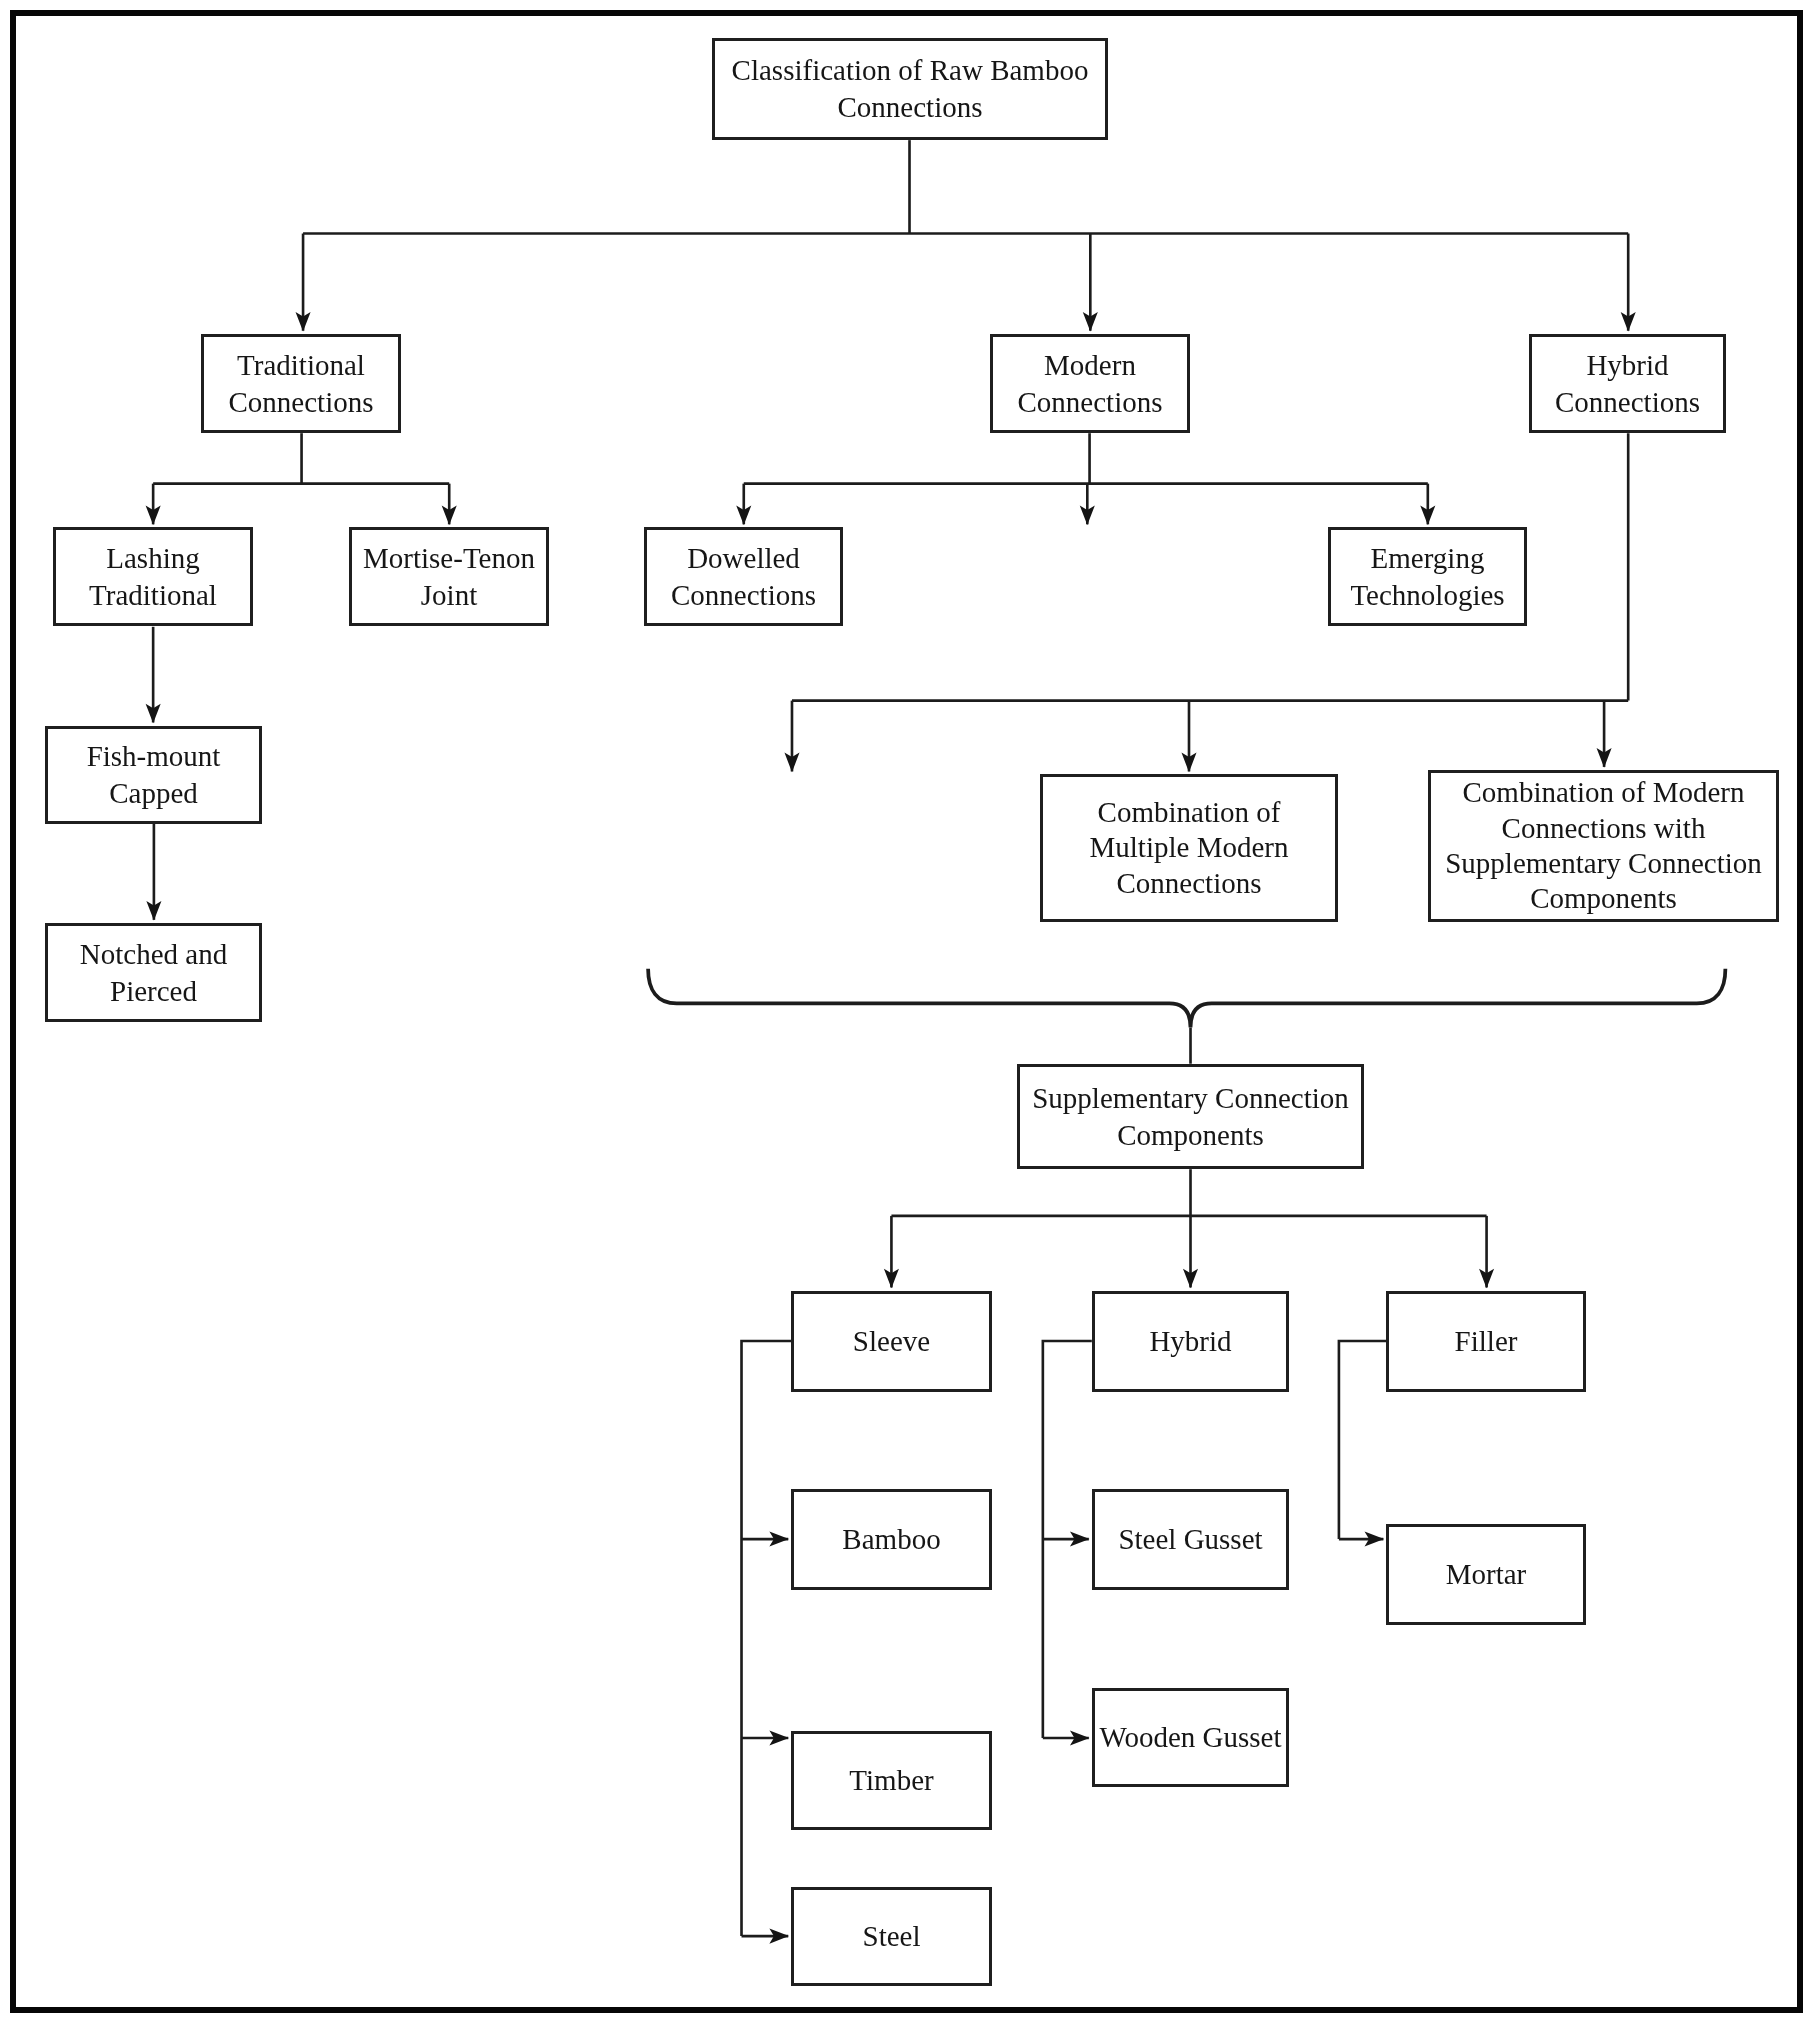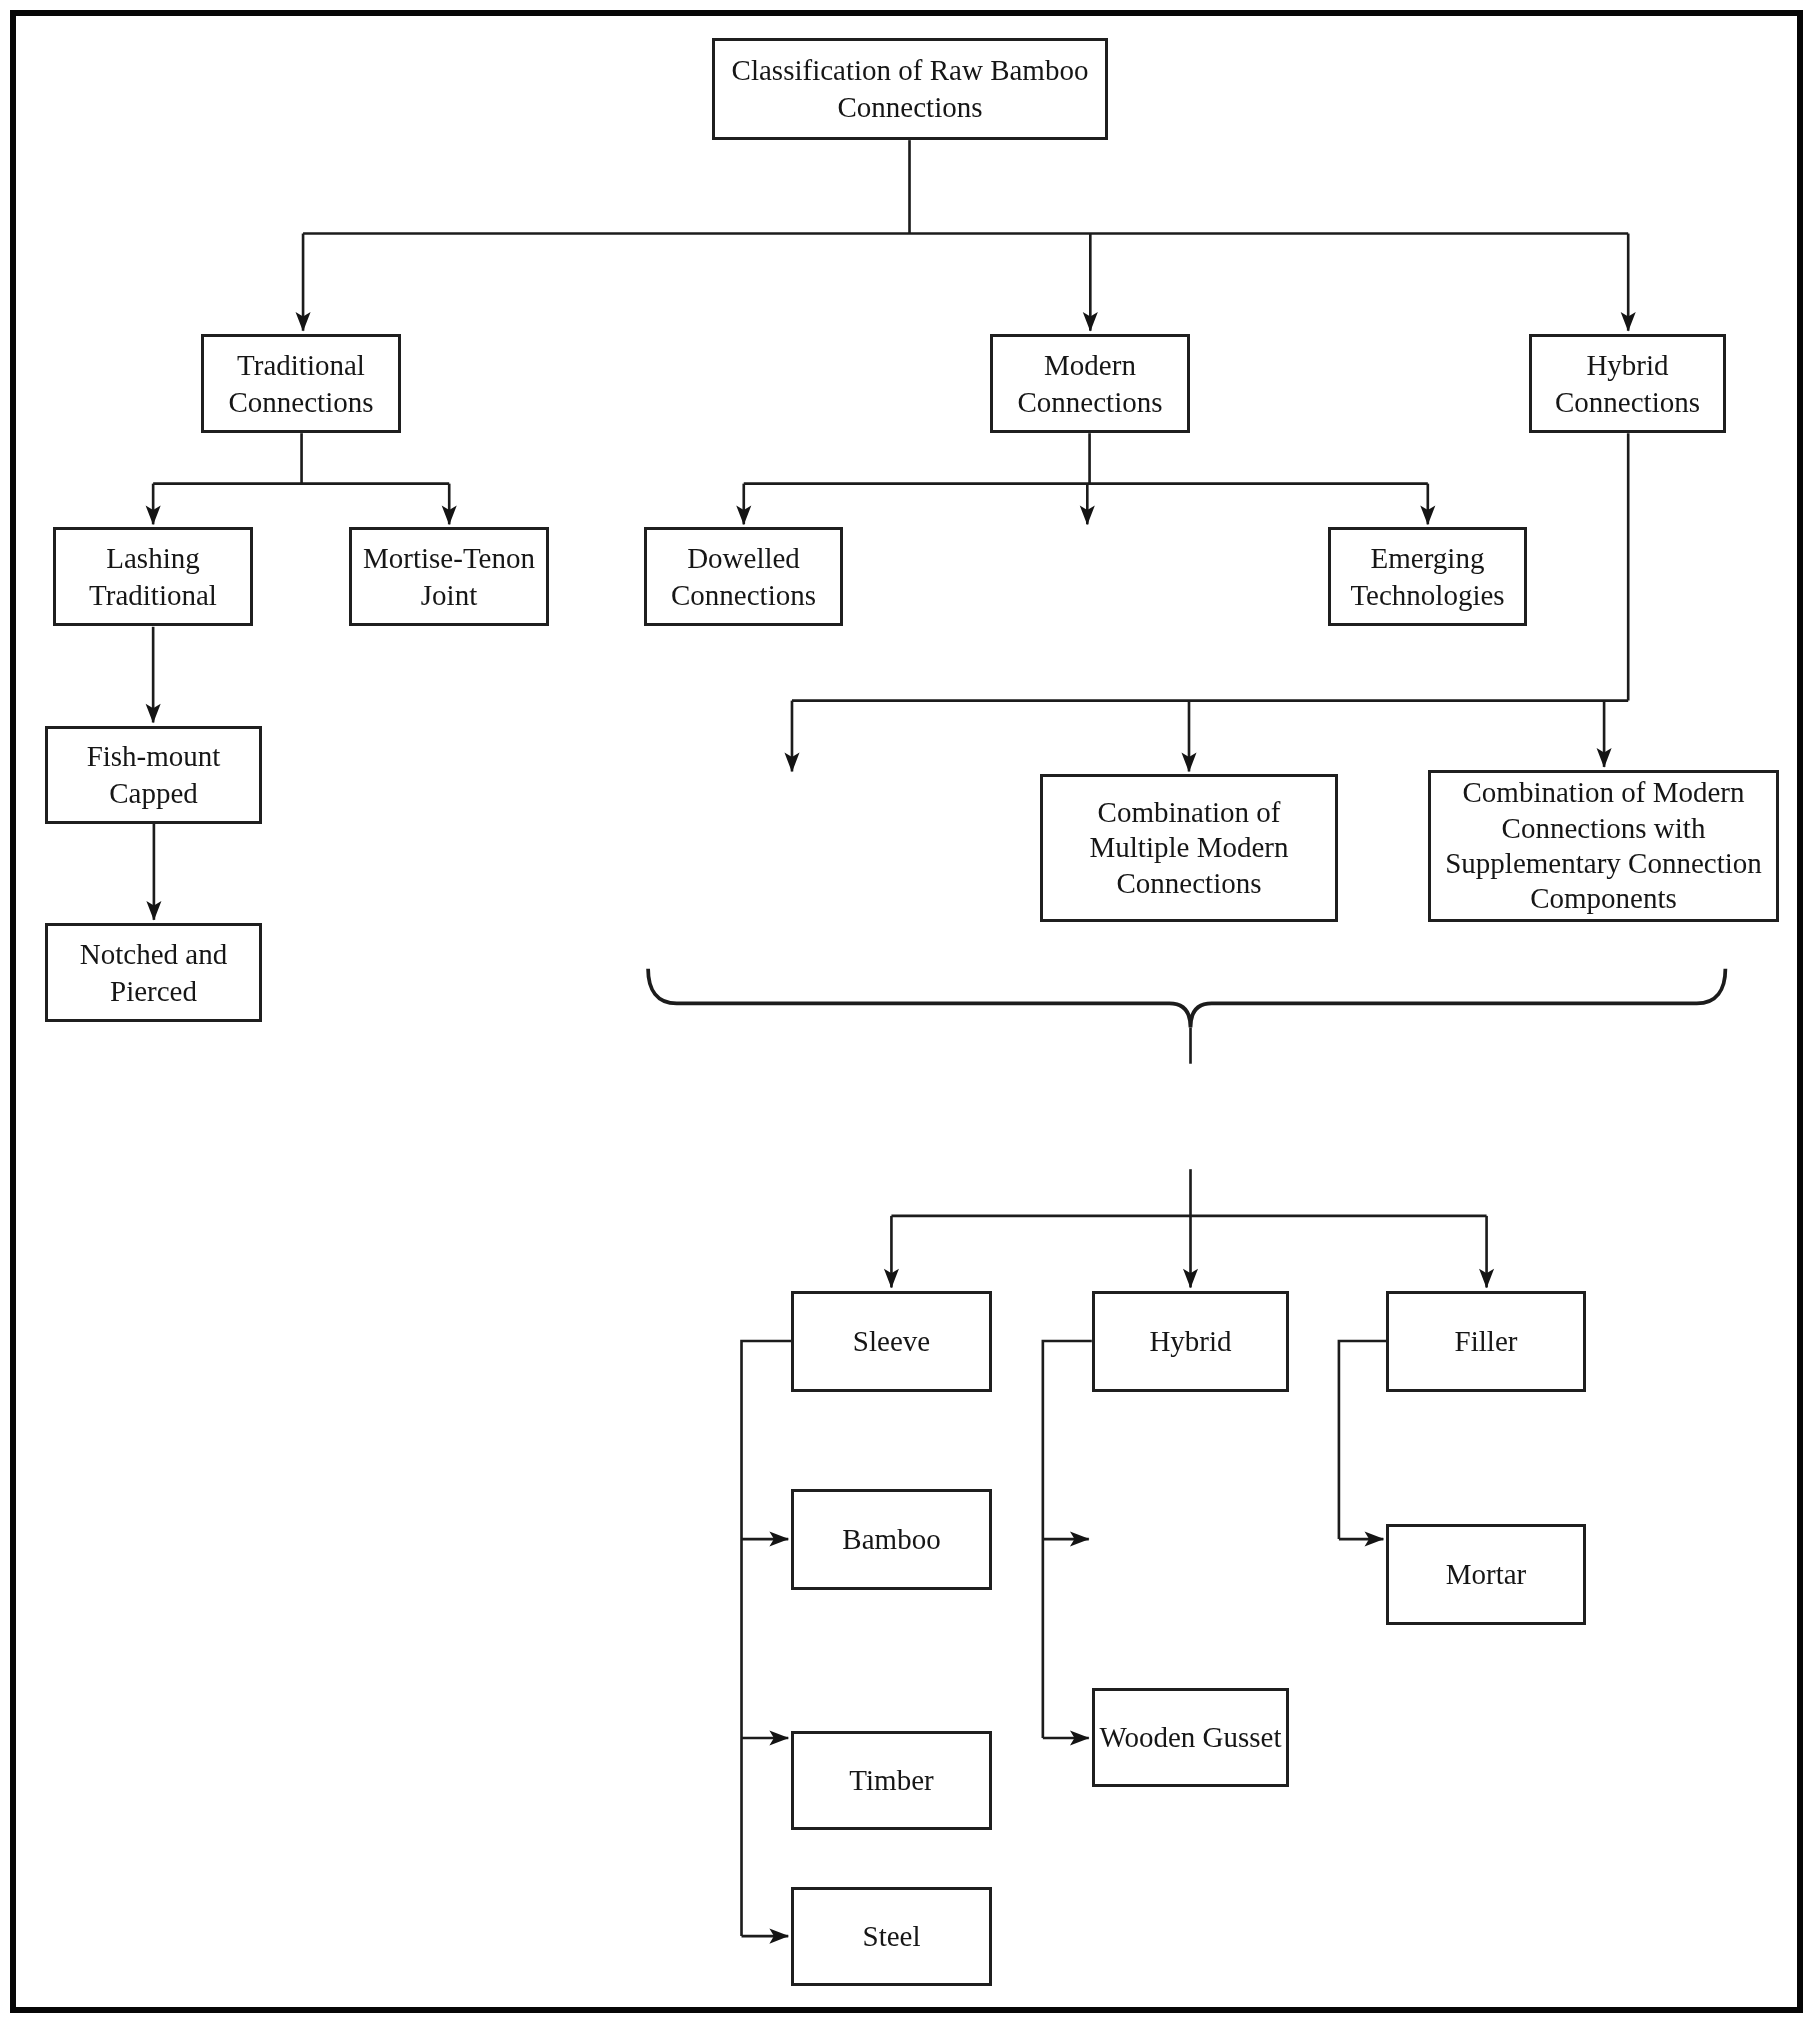--- a/index.html
+++ b/index.html
@@ -112,26 +112,28 @@
   <div class="node" style="left:349px; top:527px; width:200px; height:99px;">Mortise-Tenon Joint</div>
   <div class="node" style="left:644px; top:527px; width:199px; height:99px;">Dowelled Connections</div>
   <div class="node" style="left:1328px;top:527px; width:199px; height:99px;">Emerging Technologies</div>
 
   <div class="node" style="left:45px;  top:726px; width:217px; height:98px;">Fish-mount Capped</div>
   <div class="node" style="left:45px;  top:923px;width:217px; height:99px;">Notched and Pierced</div>
 
   <div class="node tight" style="left:1040px;top:774px;width:298px; height:148px;">Combination of Multiple Modern Connections</div>
   <div class="node tight" style="left:1428px;top:770px;width:351px; height:152px;">Combination of Modern Connections with Supplementary Connection Components</div>
 
+  <div class="node" style="left:1017px;top:1064px;width:347px; height:105px;">Supplementary Connection Components</div>
 
   <div class="node" style="left:791px;top:1291px;width:201px; height:101px;">Sleeve</div>
   <div class="node" style="left:1092px;top:1291px;width:197px; height:101px;">Hybrid</div>
   <div class="node" style="left:1386px;top:1291px;width:200px; height:101px;">Filler</div>
 
   <div class="node" style="left:791px;top:1489px;width:201px; height:101px;">Bamboo</div>
+  <div class="node tight" style="left:1092px;top:1489px;width:197px; height:101px;">Steel Gusset</div>
   <div class="node" style="left:1386px;top:1524px;width:200px; height:101px;">Mortar</div>
 
   <div class="node" style="left:791px;top:1688px;width:201px; height:99px;margin-top:43px;">Timber</div>
   <div class="node tight" style="left:1092px;top:1688px;width:197px; height:99px;">Wooden Gusset</div>
 
   <div class="node" style="left:791px;top:1887px;width:201px; height:99px;">Steel</div>
 
   <div class="frame"></div>
 </div>
 

